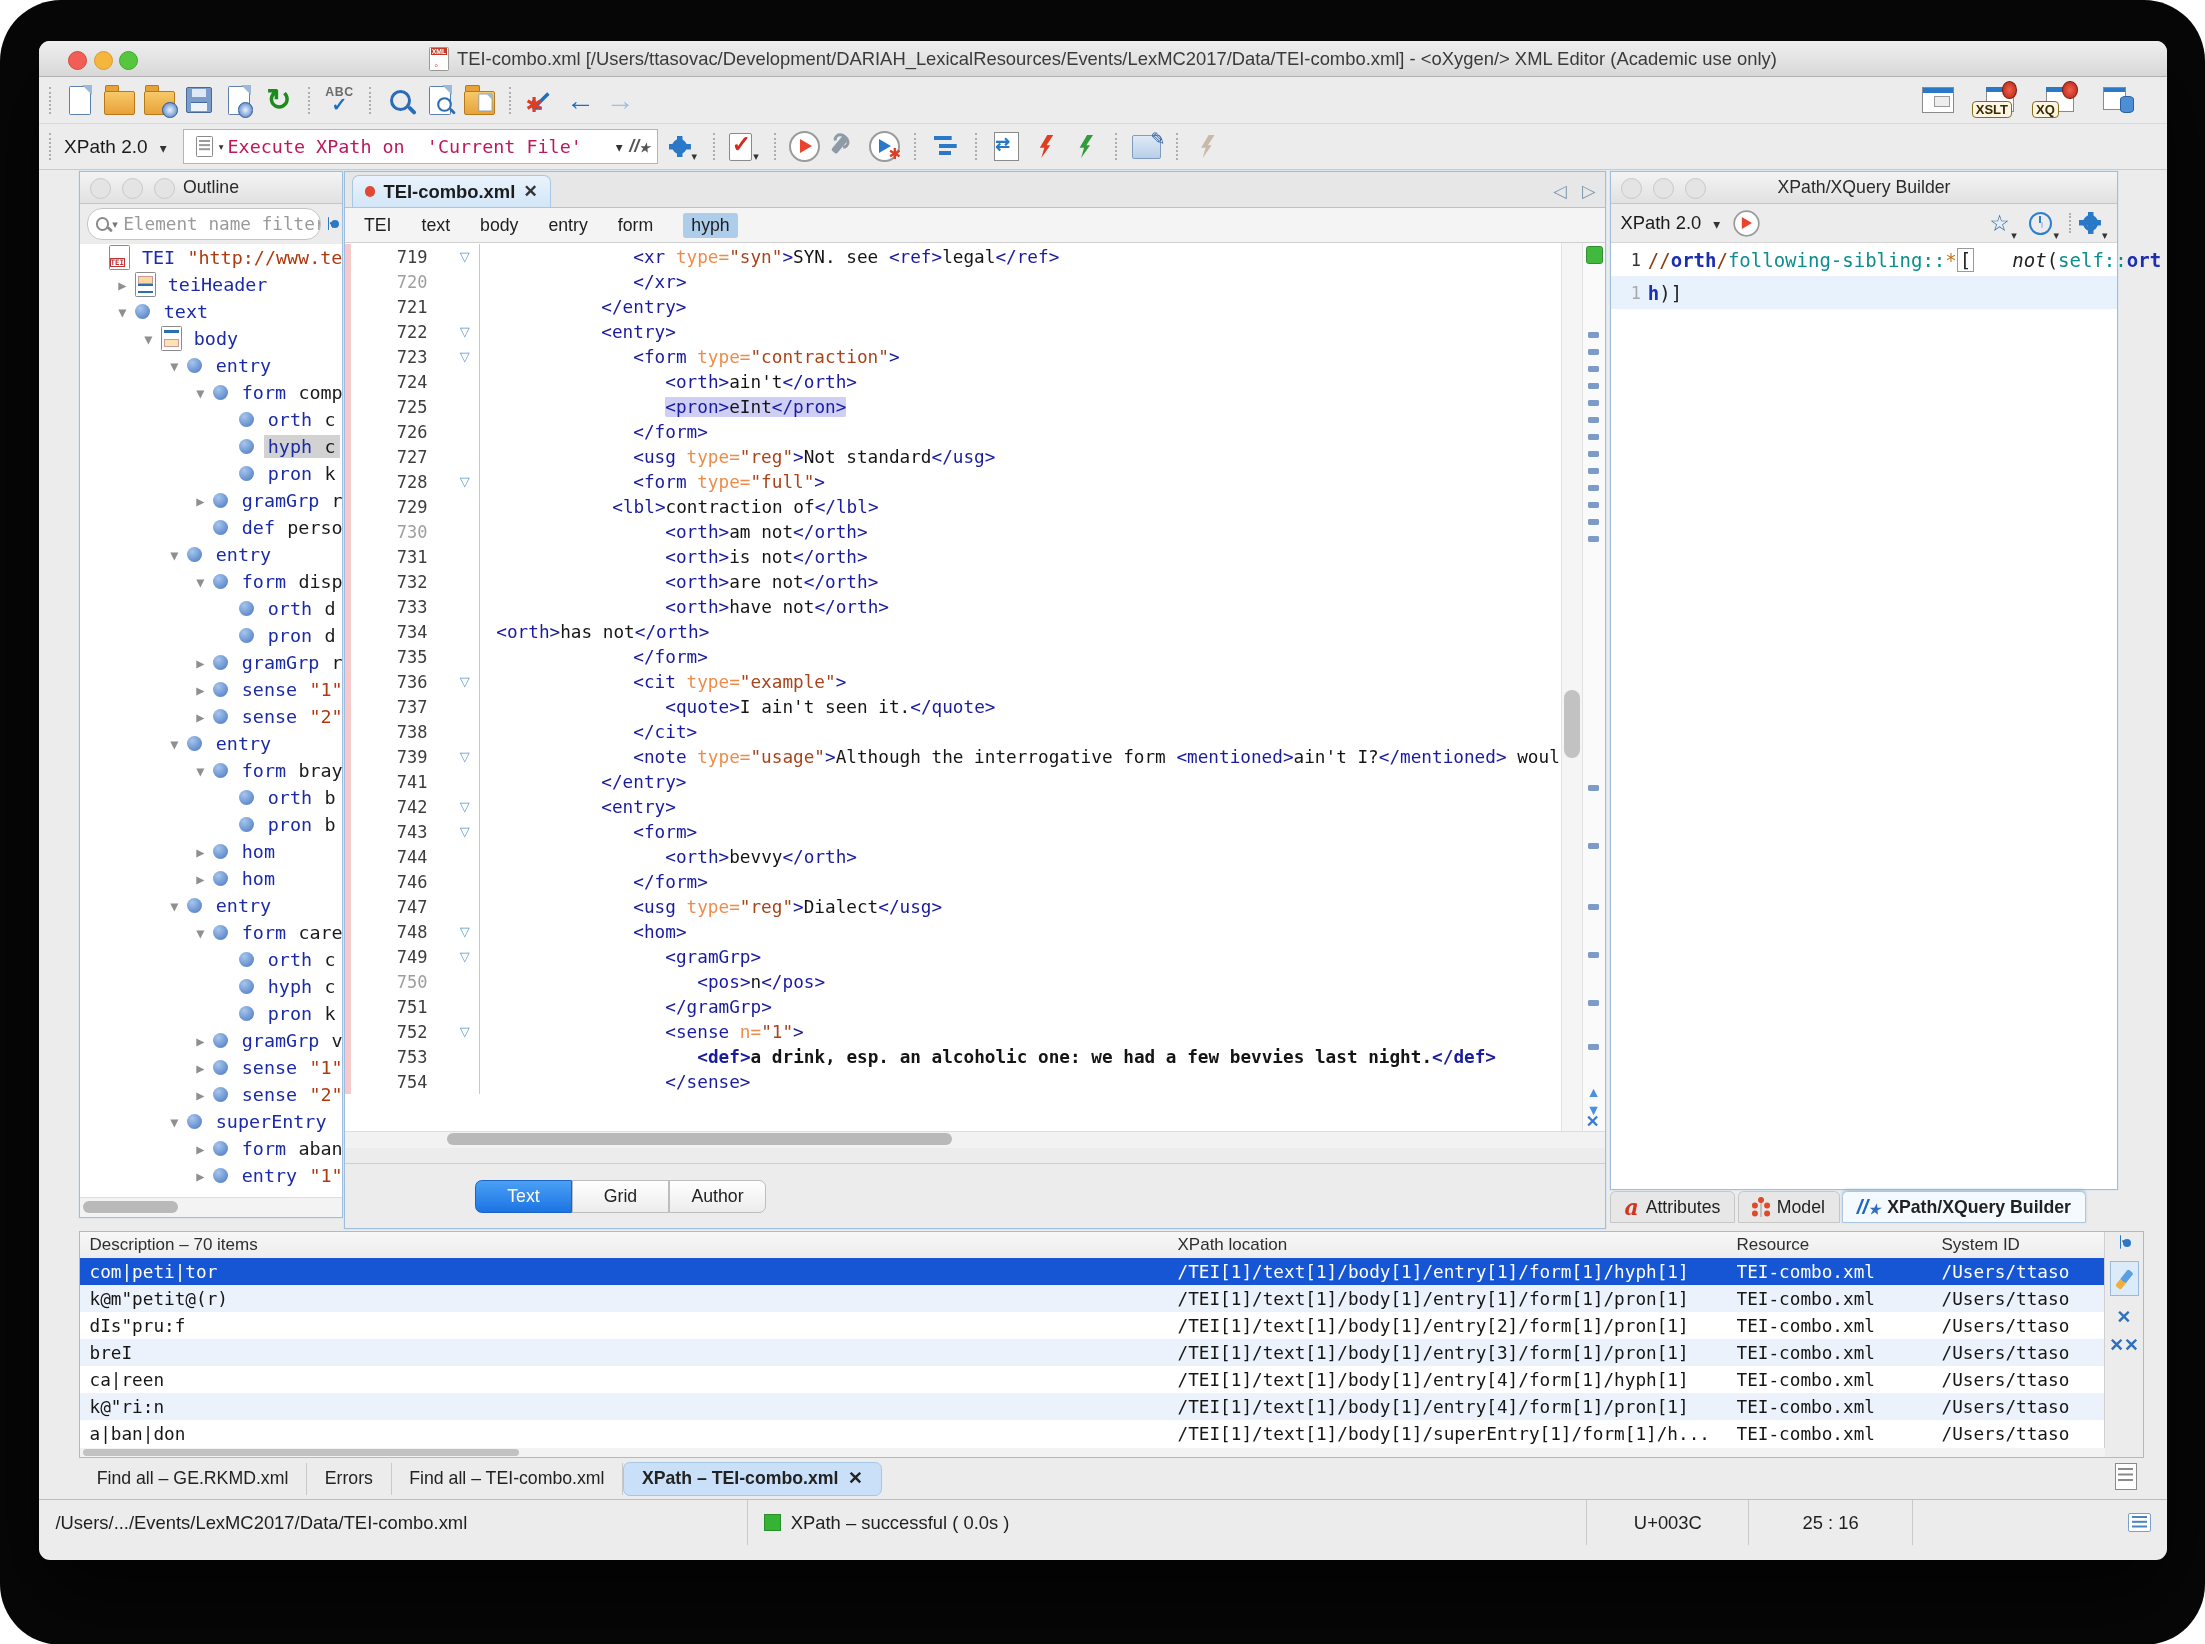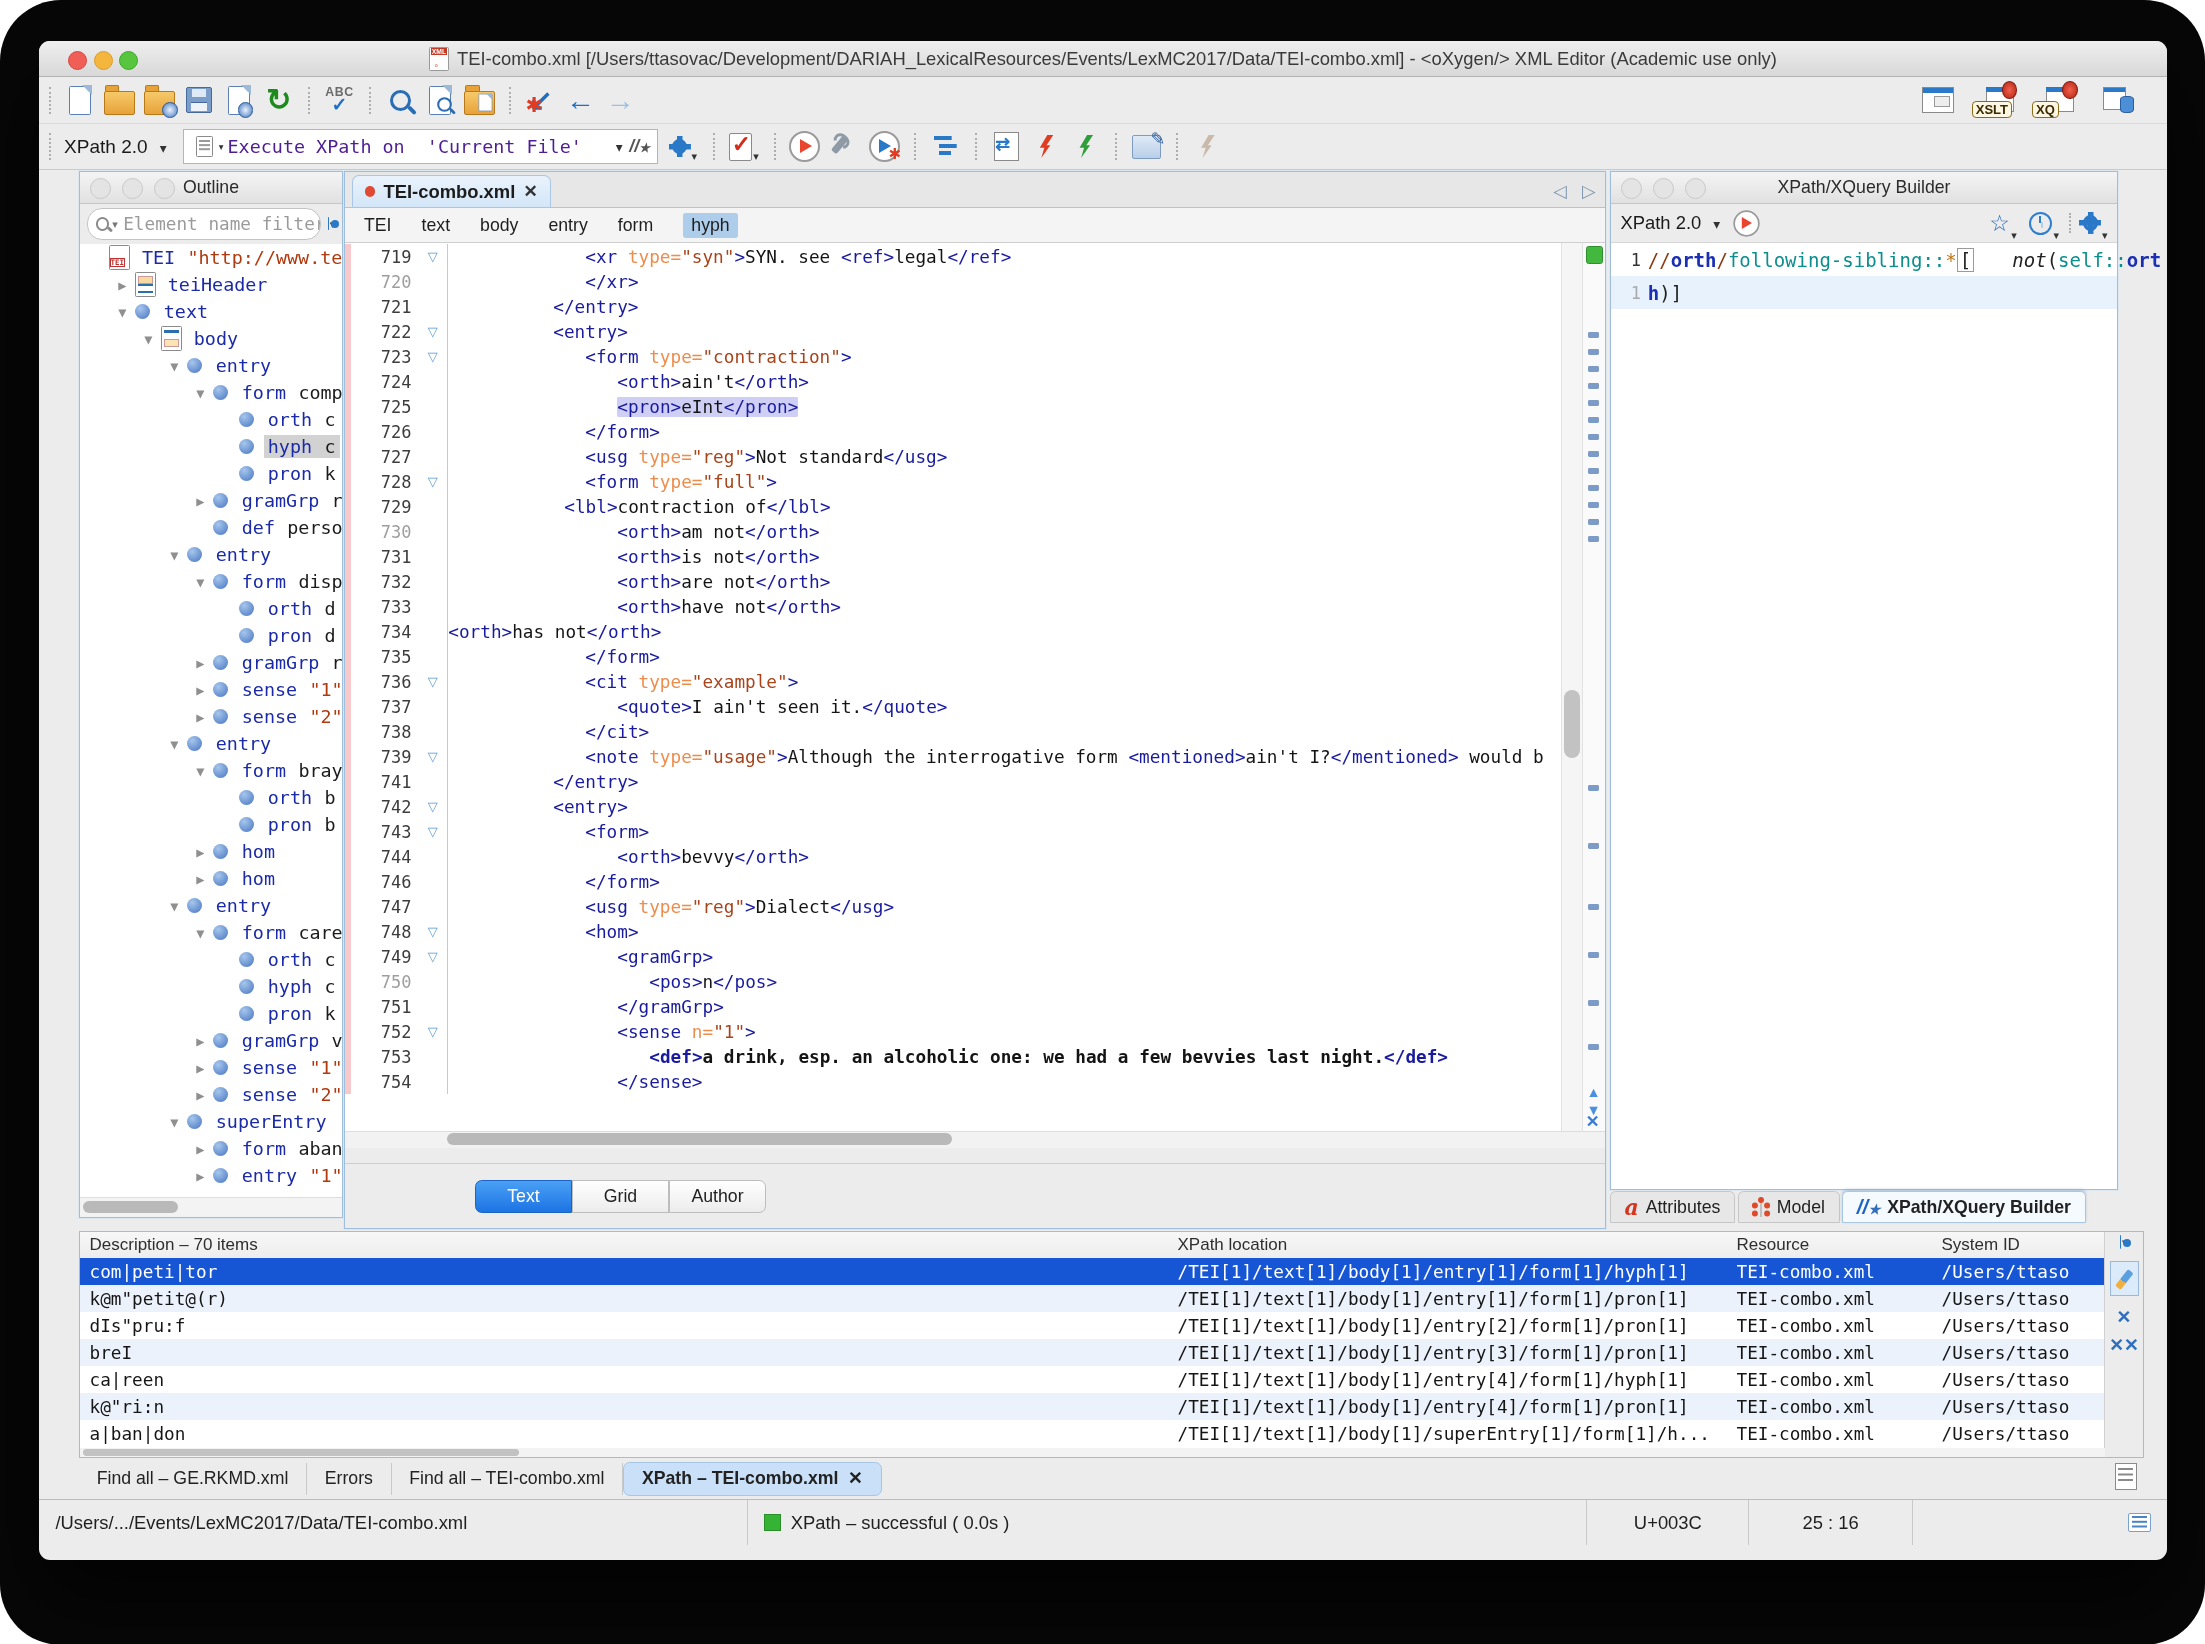--- a/index.html
+++ b/index.html
@@ -60,21 +60,21 @@
      linear-gradient(#2a79c9,#2a79c9) 0 0/17.7px 4.1px no-repeat,
      linear-gradient(#2a79c9,#2a79c9) 5.5px 7.5px/17.7px 4.1px no-repeat,
      linear-gradient(#2a79c9,#2a79c9) 5.5px 15px/12.3px 4.1px no-repeat;}
   .bolt{width:15px;height:23px;clip-path:polygon(60% 0,100% 0,55% 45%,80% 45%,20% 100%,40% 55%,10% 55%);}
   .boltred{background:#e03c22;} .boltgrn{background:#2f9e3a;} .boltgray{background:#c9b9a9;}
   .i-book{width:27px;height:22px;background:linear-gradient(#dfeaf6,#b9cfe8);border:1.4px solid #7d9cc0;border-radius:2px;position:relative;}
   .i-book::after{content:"✎";position:absolute;right:-5.5px;top:-6.8px;color:#3a66a0;font-size:17.7px;}
   .i-swap{width:23px;height:27px;background:#fff;border:1.4px solid #8a8a8a;position:relative;}
   .i-swap::after{content:"⇄";position:absolute;left:0.7px;top:1.4px;color:#2a79c9;font-size:17.7px;font-weight:bold;}
   .combo{height:33px;background:#fff;border:1.4px solid #b5b5b5;display:flex;align-items:center;padding:0 6.8px;margin:0 5.5px;min-width:409px;}
-  .combo .ph{color:#4c1d95;font-size:18.4px;font-family:"DejaVu Sans Mono",monospace;}
+  .combo .ph{color:#be185d;font-size:18.4px;font-family:"DejaVu Sans Mono",monospace;}
   .ddarrow{color:#333;font-size:13.6px;margin:0 6.8px;}
   .xp-label{font-size:19px;color:#1a1a1a;margin:0 4.1px;}
   .slashes{font-size:17.7px;font-weight:bold;color:#555;font-style:italic;}
   .star-s{color:#555;font-size:12.3px;}
   .tb-right{display:flex;align-items:center;gap:20.5px;margin-right:19px;}
   .i-layout{width:30px;height:24.5px;border:1.4px solid #8a8a8a;background:#fff;position:relative;}
   .i-layout::before{content:"";position:absolute;left:0;right:0;top:0;height:5.5px;background:#2a79c9;}
   .i-layout::after{content:"";position:absolute;right:2.7px;top:8.2px;width:13.6px;height:9.5px;border:1.4px solid #9a9a9a;background:#eee;}
   .dbg{position:relative;width:34px;height:27px;}
   .dbg .win{position:absolute;left:4.1px;top:0;width:26px;height:23px;border:1.4px solid #8a8a8a;background:#fff;}
@@ -120,21 +120,21 @@
   
   .edtabs{height:35px;background:#e7e7e7;display:flex;align-items:flex-end;position:relative;border-bottom:1.4px solid #a9c7e5;}
   .edtab{margin-left:6.8px;height:31px;background:linear-gradient(#eaf3fc,#d3e6f8);border:0.7px solid #a9c7e5;border-bottom:none;border-radius:6.8px 6.8px 0 0;display:flex;align-items:center;padding:0 12.3px;gap:8.2px;font-size:18.4px;font-weight:bold;color:#1c1c1c;}
   .reddot{width:10.2px;height:10.2px;border-radius:50%;background:#e04a35;}
   .closex{color:#333;font-weight:bold;font-size:17px;}
   .tabnav{position:absolute;right:9.5px;bottom:5.5px;color:#7d96b0;font-size:17.7px;display:flex;gap:15px;}
   .crumbs{height:34px;background:#f4f4f4;border-bottom:0.7px solid #cfcfcf;display:flex;align-items:center;gap:30px;padding-left:19px;font-size:17.7px;color:#1e1e1e;}
   .crumb.active{background:#aecdeb;border-radius:2.7px;padding:2px 8.2px;}
   .codewrap{position:absolute;top:71px;left:0;right:0;bottom:97px;overflow:hidden;}
   .codecol{position:absolute;left:0;top:1.4px;right:45px;bottom:0;overflow:hidden;}
-  .crow{display:flex;align-items:center;height:25px;white-space:nowrap;}
+  .crow{display:flex;align-items:center;height:25px;white-space:nowrap;gap:16px;}
   .cstripe{width:5.5px;align-self:stretch;background:#f6caca;flex:none;}
   .cnum{width:61px;text-align:right;padding-right:6.8px;color:#3d3d3d;font-family:"DejaVu Sans Mono",monospace;font-size:17px;flex:none;}
   .cnum.gray{color:#9e9e9e;}
   .cfold{width:29px;text-align:center;color:#5b9bd5;font-size:13px;flex:none;border-right:0.7px solid #c9c9c9;align-self:stretch;line-height:25px;}
   .ccode{font-family:"DejaVu Sans Mono",monospace;font-size:17.7px;color:#141414;}
   .ct{color:#191b9e;} .ca{color:#ee8c4b;} .cv{color:#a8431a;} .cx{color:#141414;}
   .hlseg{background:#cfcff5;border-radius:1.4px;}
   .vscroll{position:absolute;right:23px;top:0;bottom:0;width:20.5px;background:#f5f5f5;border-left:0.7px solid #e2e2e2;}
   .vthumb{position:absolute;left:2px;right:2px;height:68px;background:#c2c2c2;border-radius:8.2px;}
   .ruler{position:absolute;right:0;top:0;bottom:0;width:22px;background:#fafafa;border-left:0.7px solid #e2e2e2;}

